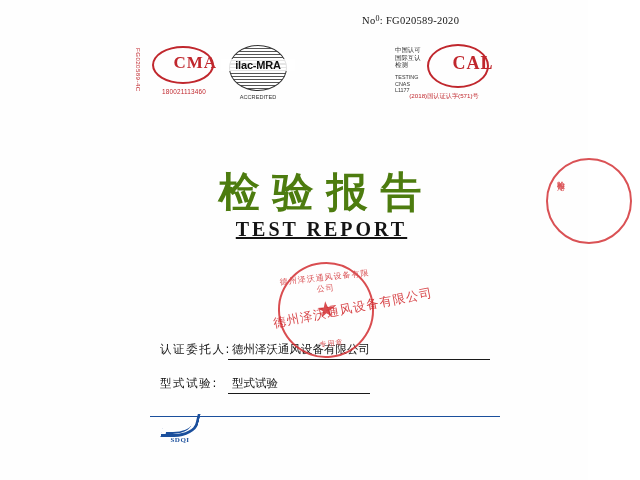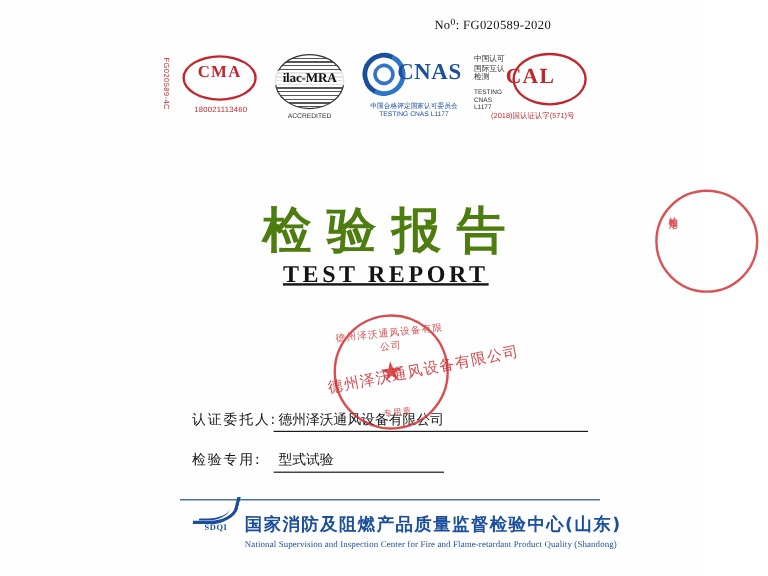--- a/index.html
+++ b/index.html
@@ -77,22 +77,22 @@
     left: 3px; top: 4px;
     width: 62px; height: 38px;
     border: 2.2px solid #c0272d;
     border-radius: 50%/50%;
     box-sizing: border-box;
   }
   .cma .oval-txt {
     position: absolute;
     left: 0; top: 11px;
     width: 68px;
-    text-align: center;
-    font-size: 14px;
+    text-align: right;
+    font-size: 17px;
     font-weight: bold;
     color: #c0272d;
     font-family: "Liberation Serif", serif;
     letter-spacing: 1px;
   }
   .cma .code {
     position: absolute;
     left: -2px;
     top: 46px;
     width: 74px;
@@ -124,21 +124,21 @@
   }
   .ilac .band {
     position: absolute;
     left: 0px; top: 17px;
     width: 74px;
     text-align: center;
     font-size: 11px;
     font-weight: bold;
     color: #111;
     background: rgba(255,255,255,0.85);
-    font-family: Liberation Serif, serif;
+    font-family: Liberation Sans, sans-serif;
     letter-spacing: -0.2px;
   }
   .ilac .sub {
     position: absolute;
     left: 0; top: 52px;
     width: 74px;
     text-align: center;
     font-size: 5.6px;
     color: #333;
   }
@@ -212,21 +212,21 @@
   .cal .oval {
     position: absolute;
     left: 34px; top: 2px;
     width: 62px; height: 44px;
     border: 2.2px solid #c0272d;
     border-radius: 50%;
     box-sizing: border-box;
   }
   .cal .letters {
     position: absolute;
-    left: 18px; top: 11px;
+    left: 49px; top: 11px;
     width: 62px;
     text-align: center;
     font-size: 18px;
     font-weight: bold;
     color: #c0272d;
     font-family: "Liberation Serif", serif;
     letter-spacing: 1px;
   }
   .cal .certno {
     position: absolute;
@@ -463,25 +463,20 @@
       <div class="oval-txt">CMA</div>
       <div class="code">180021113460</div>
     </div>
 
     <div class="logo-item ilac">
       <div class="circ"></div>
       <div class="band">ilac-MRA</div>
       <div class="sub">ACCREDITED</div>
     </div>
 
-    <div class="logo-item cnas">
-      <div class="ring"></div>
-      <div class="word">CNAS</div>
-      <div class="cn-lines">中国合格评定国家认可委员会 TESTING  CNAS L1177</div>
-    </div>
 
     <div class="logo-item cal">
       <div class="cn-col">中国认可 国际互认 检测</div>
       <div class="en-col">TESTING CNAS L1177</div>
       <div class="oval"></div>
       <div class="letters">CAL</div>
       <div class="certno">(2018)国认证认字(571)号</div>
     </div>
   </div>
 
@@ -495,21 +490,21 @@
   <div class="fields">
 
     <div class="field-row">
       <div class="field-label">认证委托人:</div>
       <div class="field-value">德州泽沃通风设备有限公司</div>
       <div class="field-line"></div>
     </div>
 
 
     <div class="field-row short">
-      <div class="field-label">检验专用:</div>
+      <div class="field-label">型式试验:</div>
       <div class="field-value">型式试验</div>
       <div class="field-line"></div>
     </div>
   </div>
 
   <div class="seal">
     <div class="arc-top">德州泽沃通风设备有限公司</div>
     <div class="star">★</div>
     <div class="arc-bottom">专用章</div>
   </div>
@@ -517,16 +512,14 @@
   <div class="diag-stamp">德州泽沃通风设备有限公司</div>
 
   <div class="footer-rule"></div>
 
   <div class="sdqi-logo">
     <div class="swoosh"></div>
     <div class="swoosh2"></div>
     <div class="label">SDQI</div>
   </div>
 
-  <div class="footer-cn">国家消防及阻燃产品质量监督检验中心(山东)</div>
-  <div class="footer-en">National Supervision and Inspection Center for Fire and Flame-retardant Product Quality (Shandong)</div>
 
 </div>
 
 </body></html>

